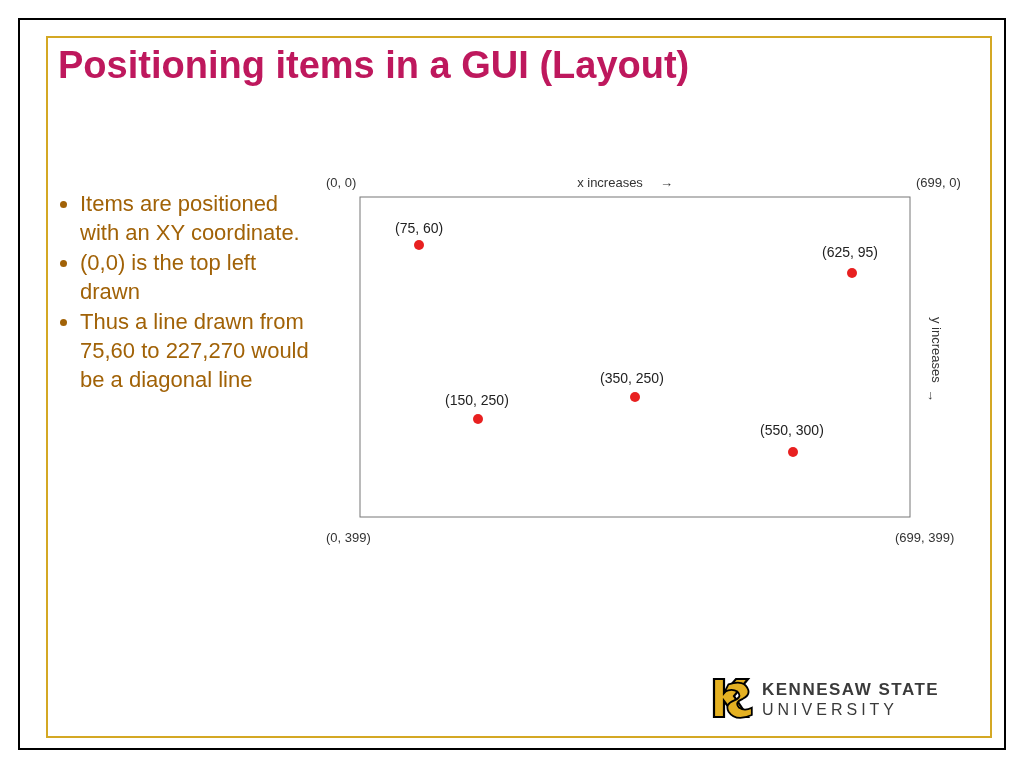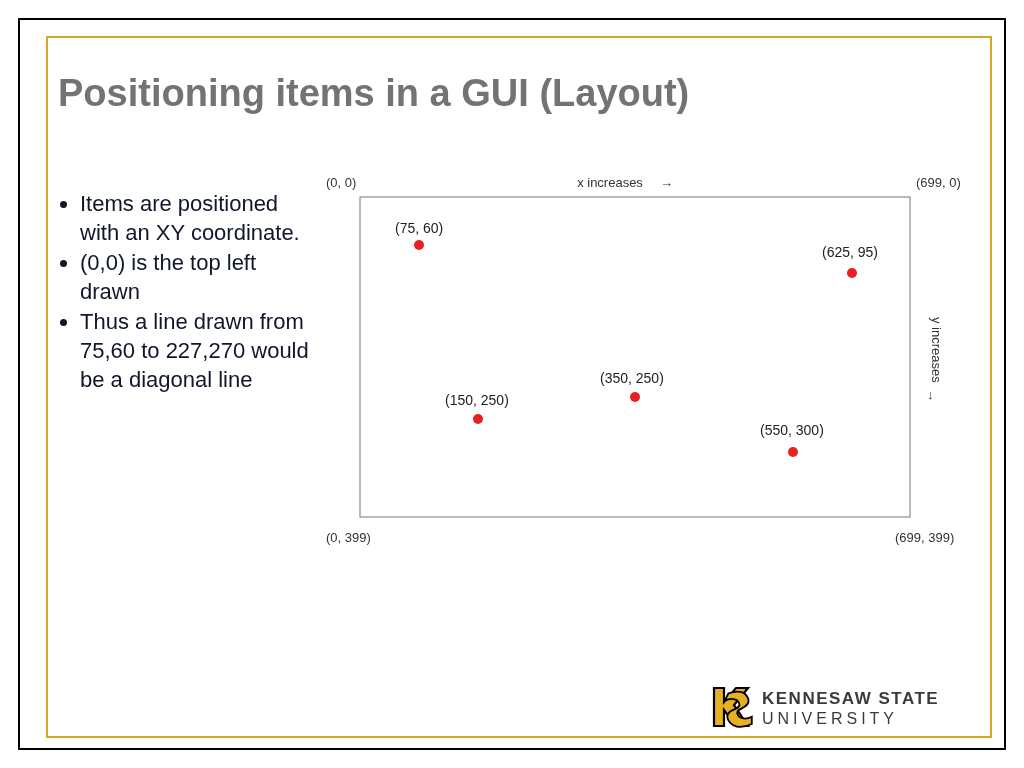--- a/index.html
+++ b/index.html
@@ -24,34 +24,34 @@
   .inner-border {
     position: absolute;
     top: 36px;
     left: 46px;
     right: 32px;
     bottom: 30px;
     border: 2px solid #d4a824;
   }
   .title {
     position: absolute;
-    top: 72px;
+    top: 44px;
     left: 58px;
     font-size: 38px;
     font-weight: bold;
-    color: #737373;
+    color: #be185d;
   }
   .bullets {
     position: absolute;
     top: 190px;
     left: 58px;
     width: 260px;
     font-size: 22px;
     line-height: 1.3;
-    color: #0f172a;
+    color: #a16207;
   }
   .bullets ul { margin: 0; padding-left: 22px; }
   .bullets li { margin-bottom: 2px; }
   .diagram {
     position: absolute;
     top: 167px;
     left: 320px;
     width: 640px;
     height: 400px;
   }
@@ -67,21 +67,21 @@
     font-family: Arial, sans-serif;
   }
   .point-label {
     font-size: 14px;
     fill: #222;
     font-family: Arial, sans-serif;
   }
   .dot { fill: #e82020; }
   .logo {
     position: absolute;
-    bottom: 36px;
+    bottom: 45px;
     right: 48px;
     width: 270px;
     height: 50px;
   }
   .logo svg { width: 100%; height: 100%; }
   .ksu-text-1 {
     font-family: Arial, sans-serif;
     font-size: 17px;
     font-weight: bold;
     fill: #3a3a3a;

